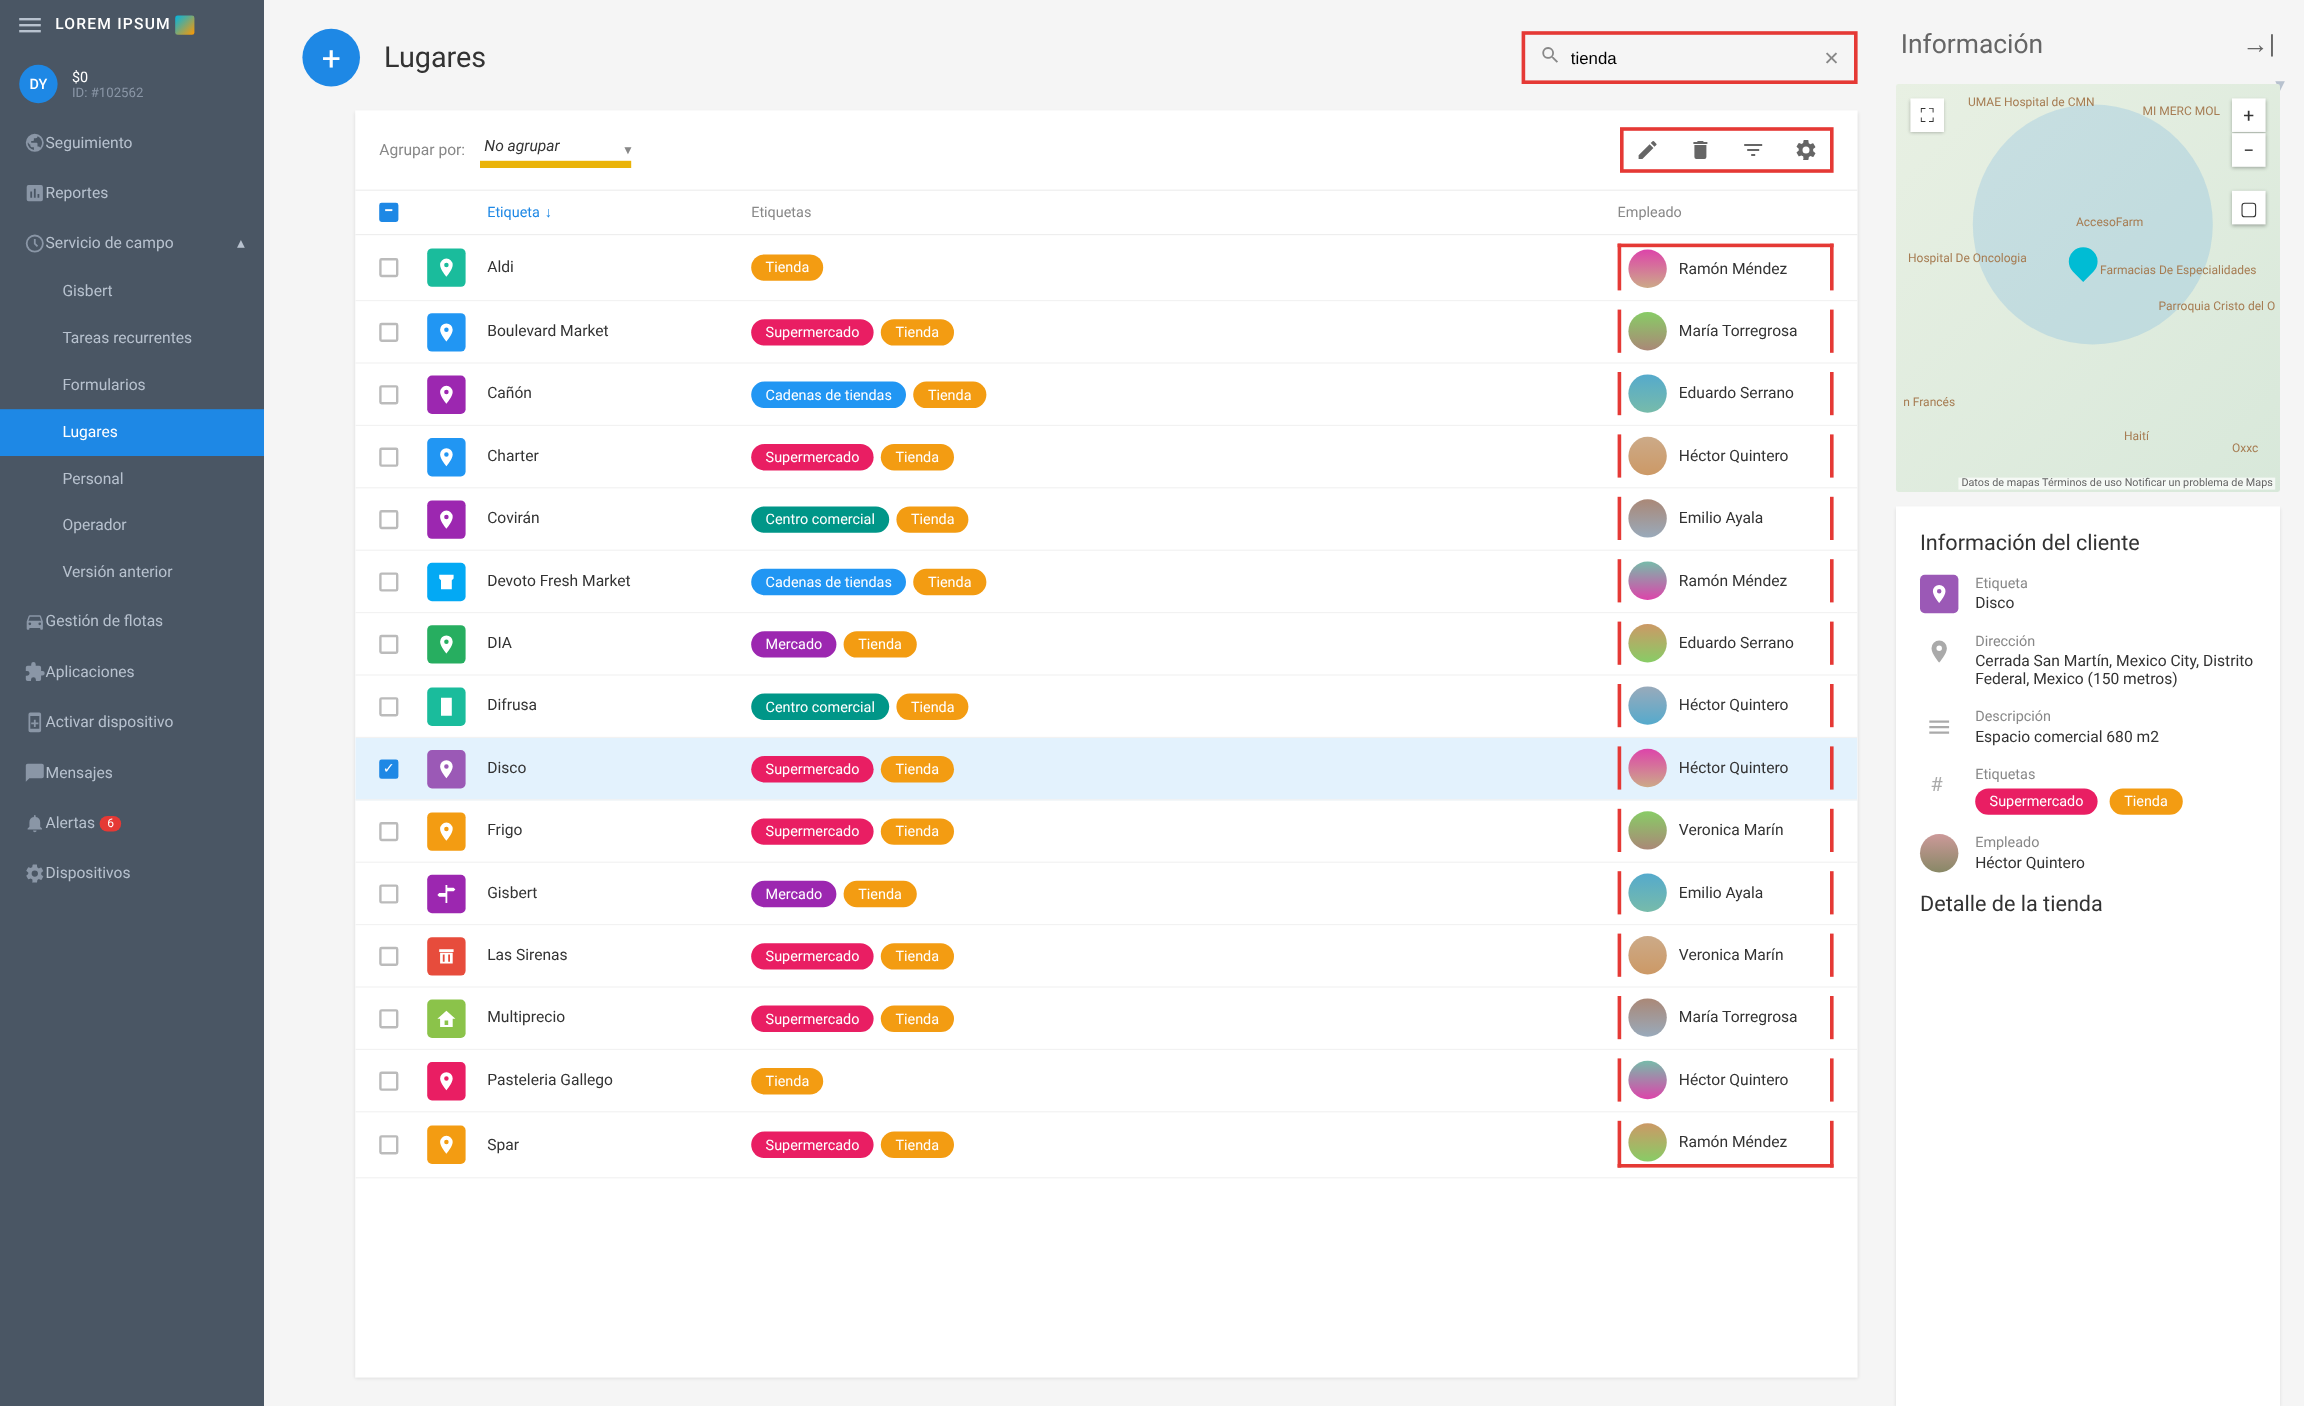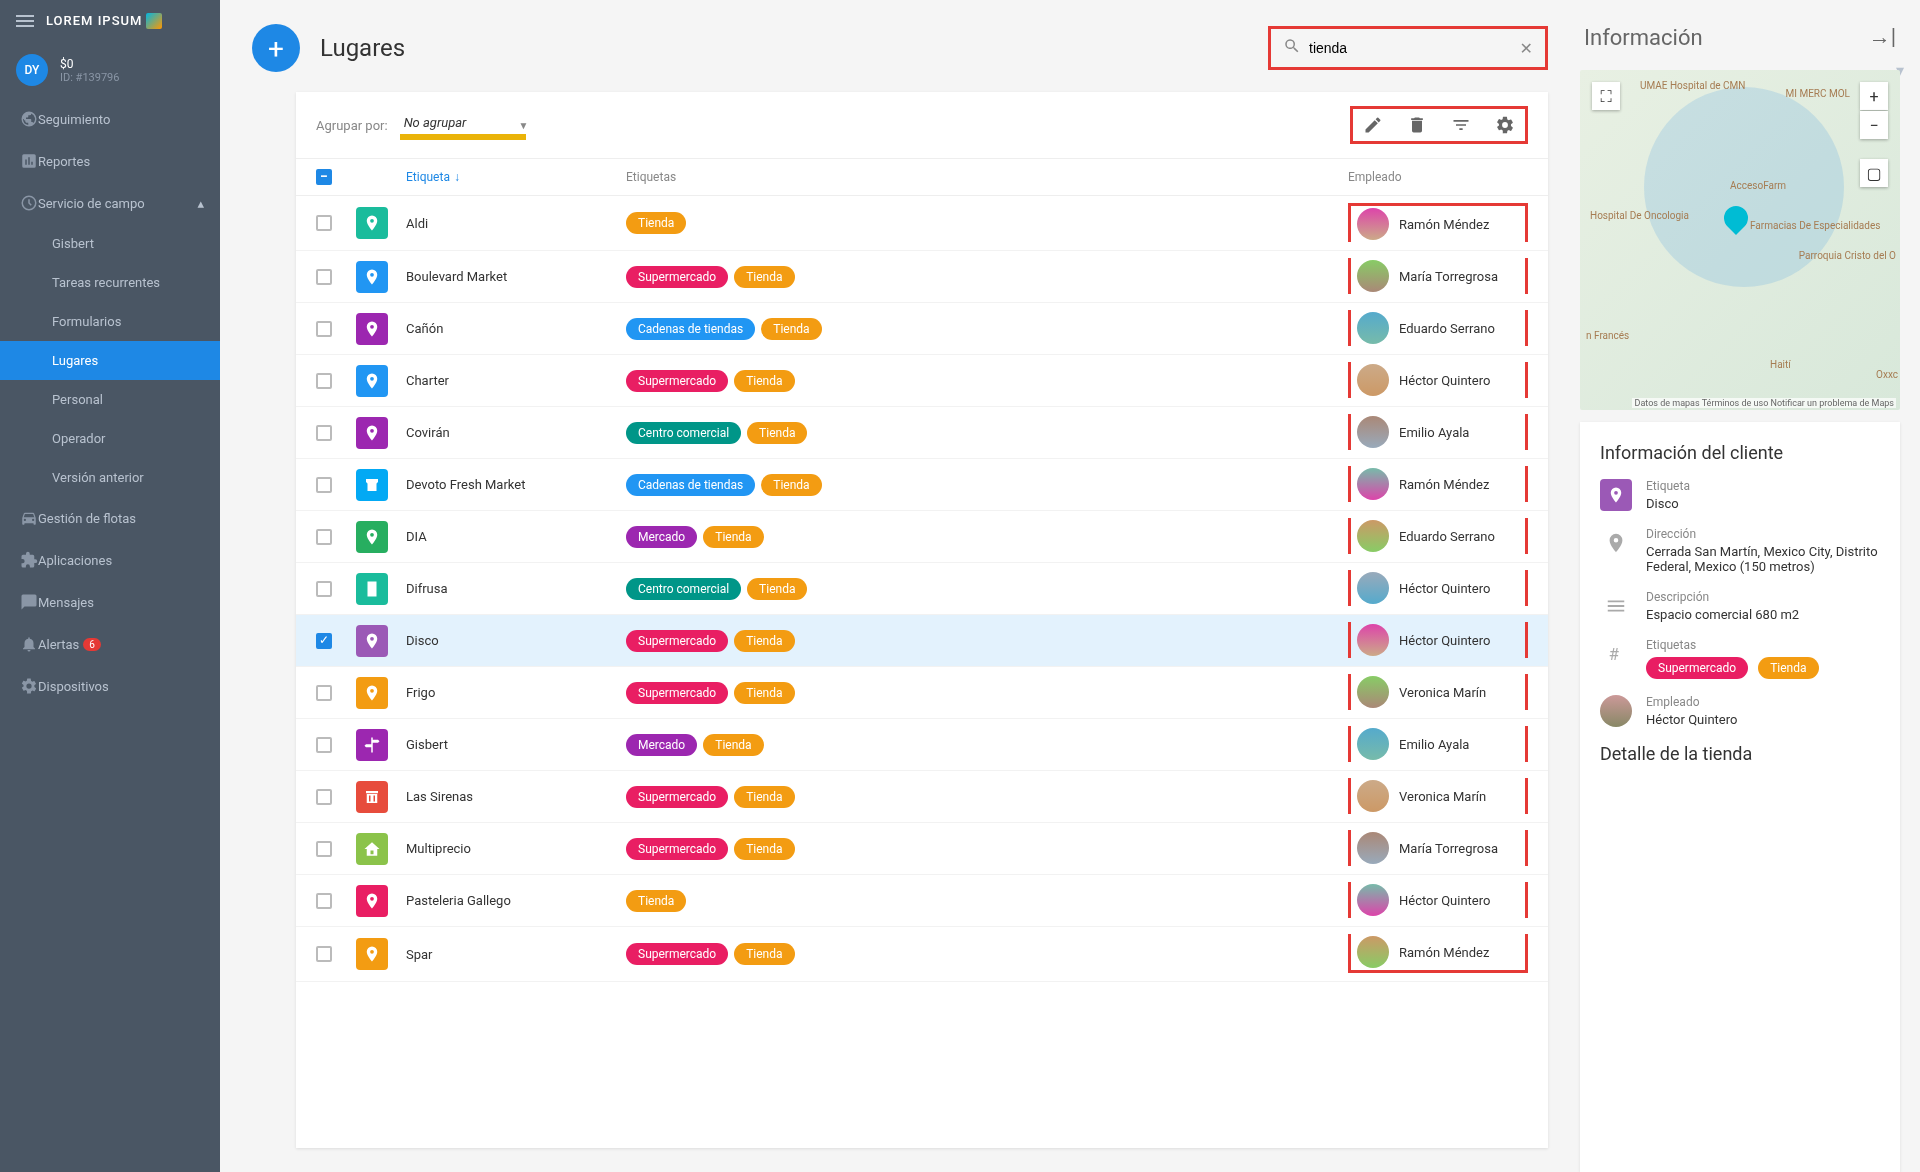--- a/index.html
+++ b/index.html
@@ -104,21 +104,21 @@
           <span class="hamburger-line"></span>
           <span class="hamburger-line"></span>
           <span class="hamburger-line"></span>
         </div>
       <div class="brand"><span>LOREM IPSUM</span><span class="brand-logo"></span></div>
     </div>
     <div class="user-block">
       <div class="avatar">DY</div>
       <div class="user-meta">
         <div class="user-balance">$0</div>
-        <div class="user-id">ID: #139796</div>
+        <div class="user-id">ID: #102562</div>
       </div>
       <span class="caret">▾</span>
     </div>
     <div class="nav">
       <div class="nav-item">
           <span class="nav-icon">
             <svg viewBox="0 0 24 24">
               <path d="M12 2a10 10 0 100 20 10 10 0 000-20zm-1 17.93A8 8 0 014 12H5c0 1.1.9 2 2 2v1c0 1.1.9 2 2 2h2v2.93zm6.9-2.54A2 2 0 0016 16h-1v-3a1 1 0 00-1-1H8v-2h2a1 1 0 001-1V7h2a2 2 0 002-2v-.41A8 8 0 0117.9 17.39z"></path>
             </svg>
           </span>
@@ -171,20 +171,28 @@
           </span>
           <span>Gestión de flotas</span>
         </div>
       <div class="nav-item">
           <span class="nav-icon">
             <svg viewBox="0 0 24 24">
               <path d="M20.5 11H19V7a2 2 0 00-2-2h-4V3.5a2.5 2.5 0 00-5 0V5H4a2 2 0 00-2 2v3.8h1.5a2.7 2.7 0 010 5.4H2V20a2 2 0 002 2h3.8v-1.5a2.7 2.7 0 015.4 0V22H17a2 2 0 002-2v-4h1.5a2.5 2.5 0 000-5z"></path>
             </svg>
           </span>
           <span>Aplicaciones</span>
+        </div>
+      <div class="nav-item">
+          <span class="nav-icon">
+            <svg viewBox="0 0 24 24">
+              <path d="M17 1H7a2 2 0 00-2 2v18a2 2 0 002 2h10a2 2 0 002-2V3a2 2 0 00-2-2zm0 18H7V5h10v14zm-4-7h3v2h-3v3h-2v-3H8v-2h3V9h2v3z"></path>
+            </svg>
+          </span>
+          <span>Activar dispositivo</span>
         </div>
       <div class="nav-item">
           <span class="nav-icon">
             <svg viewBox="0 0 24 24">
               <path d="M20 2H4a2 2 0 00-2 2v18l4-4h14a2 2 0 002-2V4a2 2 0 00-2-2z"></path>
             </svg>
           </span>
           <span>Mensajes</span>
         </div>
       <div class="nav-item">
@@ -546,21 +554,21 @@
         <div class="map-btn">−</div>
         <div class="map-btn" style="margin-top:20px;">▢</div>
       </div>
       <span class="map-label" style="top:10px;left:60px;">UMAE Hospital de CMN</span>
       <span class="map-label" style="top:18px;right:50px;">MI MERC MOL</span>
       <span class="map-label" style="top:110px;left:150px;">AccesoFarm</span>
       <span class="map-label" style="top:140px;left:10px;">Hospital De Oncologia</span>
       <span class="map-label" style="top:150px;left:170px;">Farmacias De Especialidades</span>
       <span class="map-label" style="top:180px;right:4px;">Parroquia Cristo del O</span>
       <span class="map-label" style="top:260px;left:6px;">n Francés</span>
-      <span class="map-label" style="bottom:30px;right:2px;margin-left:32px;">Oxxc</span>
+      <span class="map-label" style="bottom:30px;right:18px;margin-left:32px;">Oxxc</span>
       <span class="map-label" style="bottom:40px;left:190px;">Haití</span>
       <div class="map-footer">Datos de mapas    Términos de uso    Notificar un problema de Maps</div>
     </div>
     <div class="info-body">
       <div class="info-section-title">Información del cliente</div>
       <div class="info-row">
         <div class="info-place-icon">
             <svg viewBox="0 0 24 24">
               <path d="M12 2a7 7 0 00-7 7c0 5.25 7 13 7 13s7-7.75 7-13a7 7 0 00-7-7zm0 9.5A2.5 2.5 0 1114.5 9 2.5 2.5 0 0112 11.5z"></path>
             </svg>

